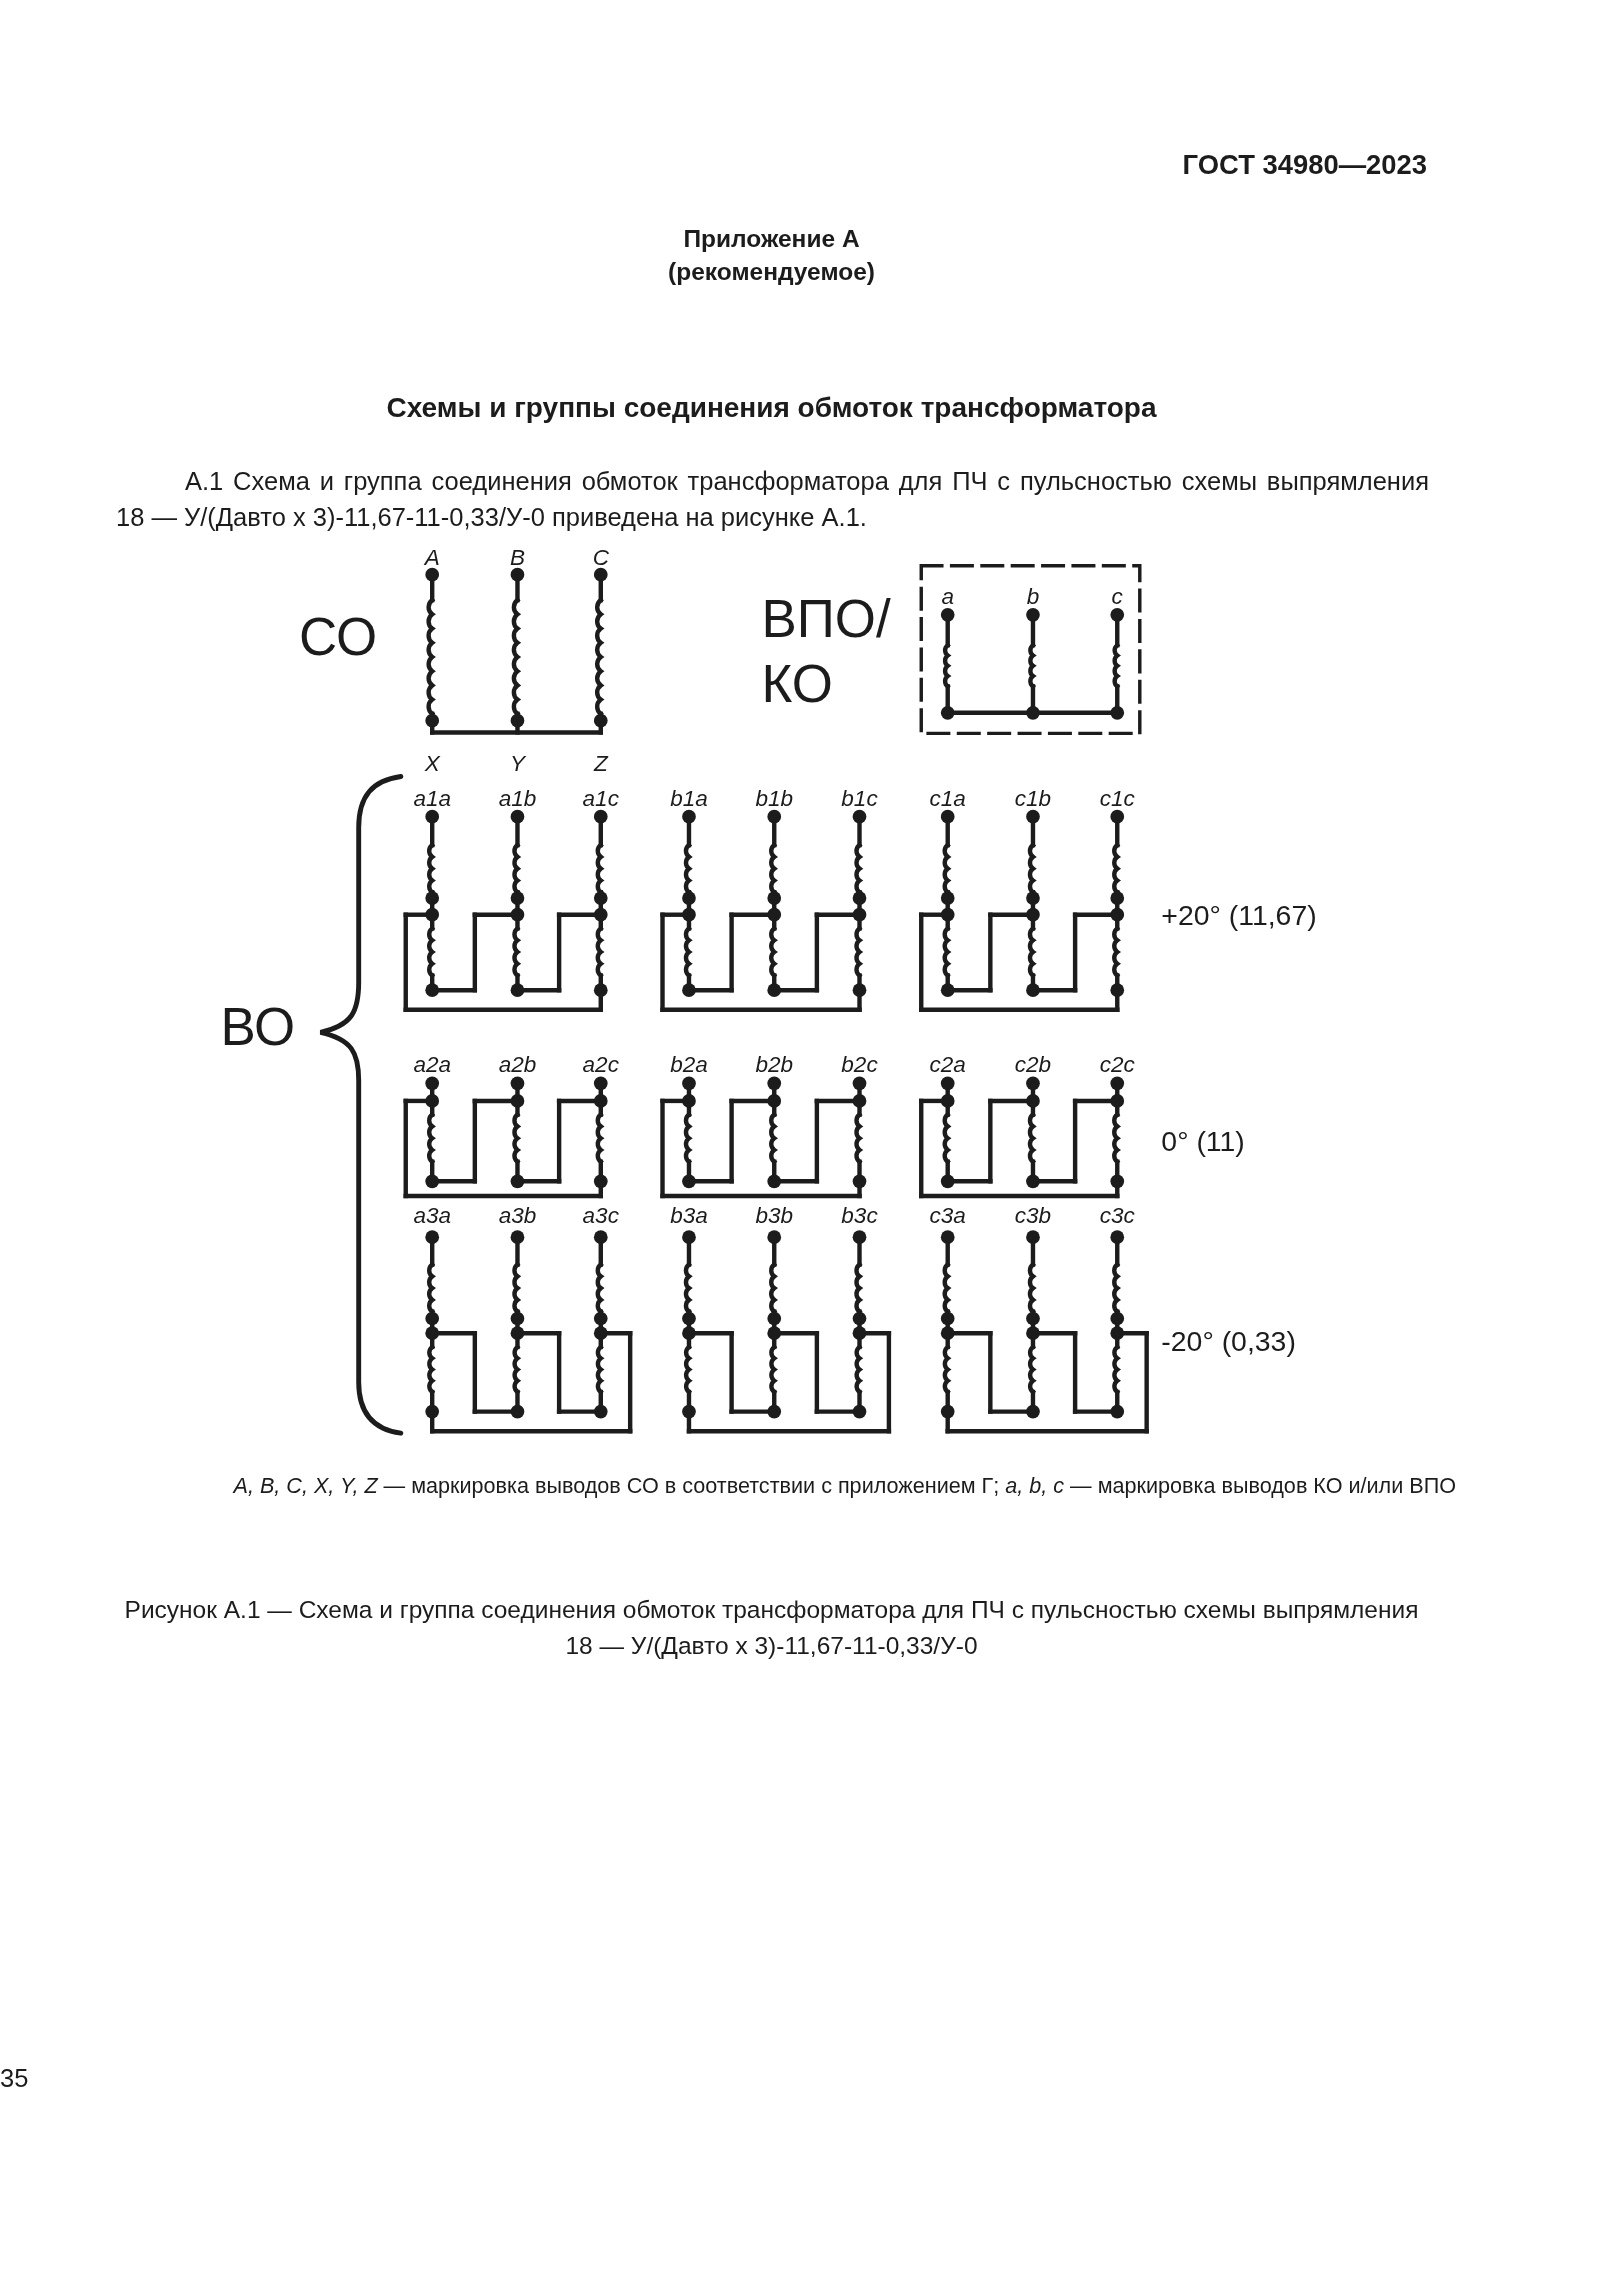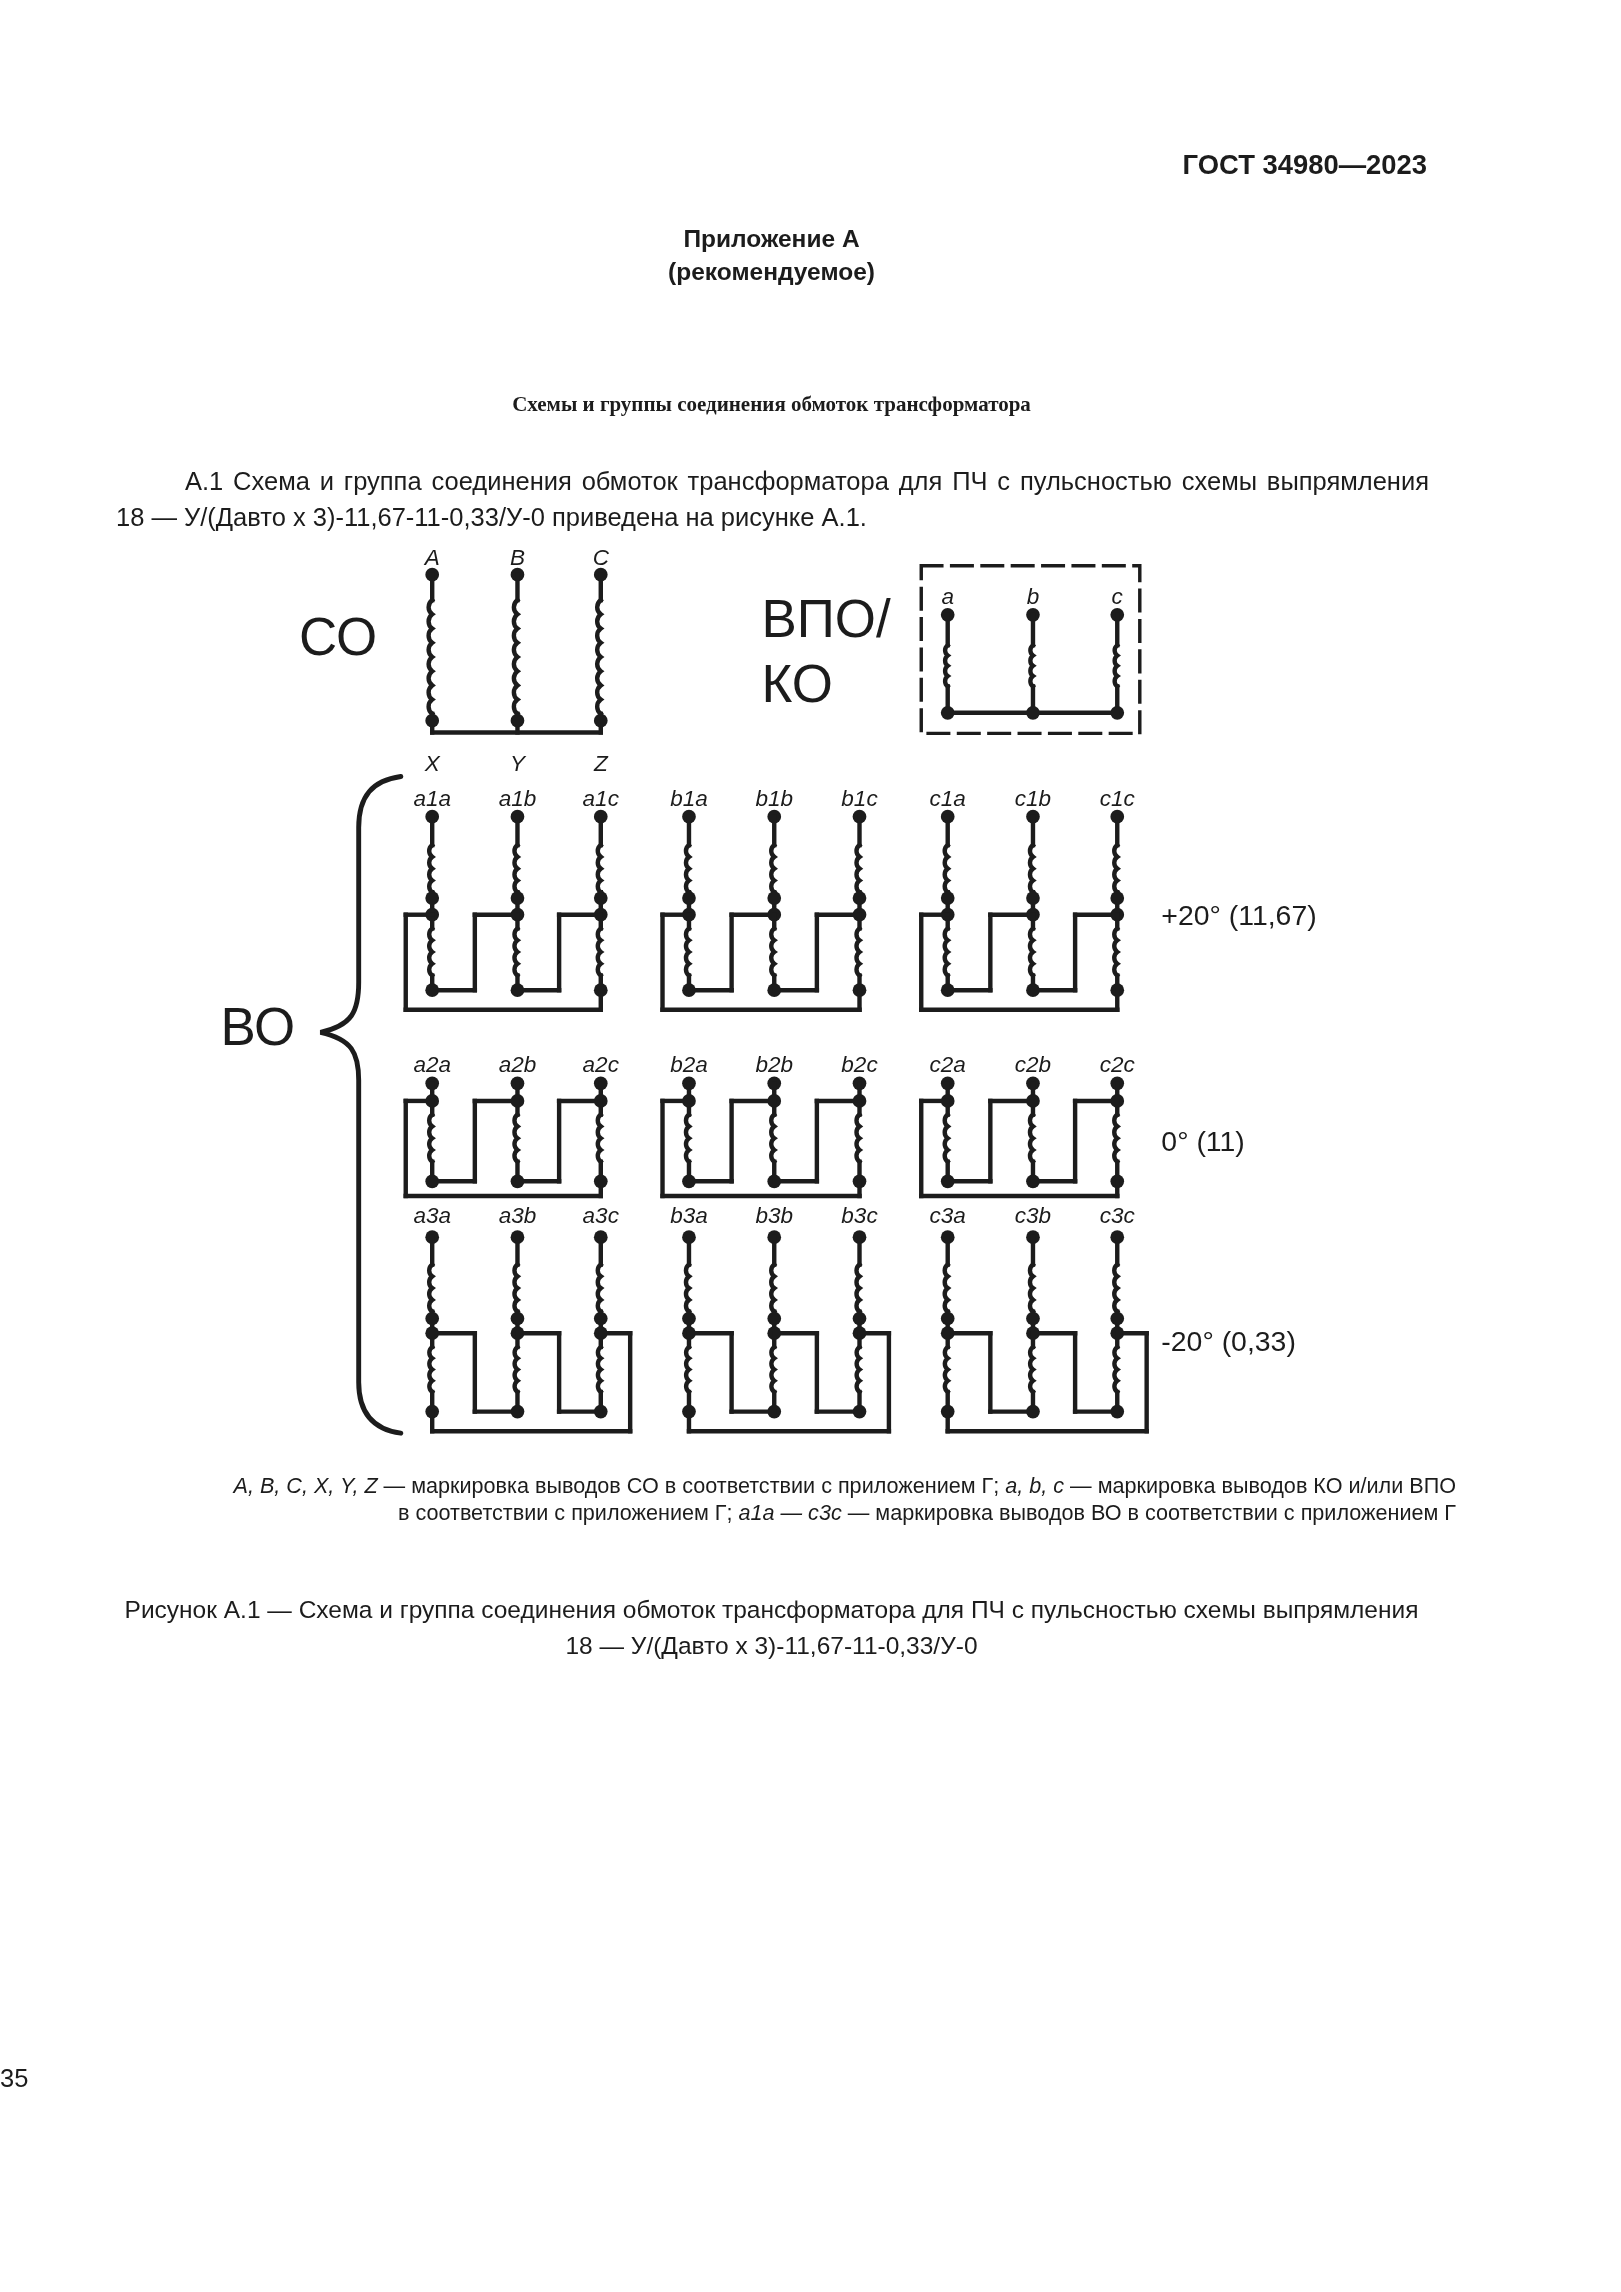--- a/index.html
+++ b/index.html
@@ -4,21 +4,21 @@
 <style>
   html,body { margin:0; padding:0; }
   body {
     width:1621px; height:2293px; background:#ffffff; position:relative;
     font-family:"Liberation Sans","DejaVu Sans",sans-serif; color:#1c1c1c;
     overflow:hidden;
   }
   .abs { position:absolute; }
   #doc-number { top:149px; left:0; width:1427px; text-align:right; font-weight:bold; font-size:27.4px; }
   #appendix   { top:222px; left:116px; width:1311px; text-align:center; font-weight:bold; font-size:24.5px; line-height:33px; }
-  #section-title { top:392px; left:116px; width:1311px; text-align:center; font-weight:bold; font-size:21px;font-family:Liberation Serif, serif; }
+  #section-title { top:392px; left:116px; width:1311px; text-align:center; font-weight:bold; font-size:28px; }
   #para { top:463px; left:116px; width:1313px; font-size:25.5px; line-height:36px; text-align:justify; text-indent:69px; }
   #figure-svg { top:0; left:0; width:1621px; height:2293px; }
   #footnote { top:1472px; left:86px; width:1370px; text-align:right; font-size:21.6px; line-height:27.4px; }
   #caption  { top:1556px; left:116px; width:1311px; text-align:center; font-size:24.5px; line-height:36px;margin-top:36px; }
   #page-number { top:2064px; left:0; width:1429px; font-size:25.5px; }
   .it { font-style:italic; }
 
   
   #figure-svg line, #figure-svg path { stroke:#1c1c1c; stroke-width:4.5; fill:none; stroke-linecap:square; }
   #figure-svg path.dashedbox { stroke-width:3.5; stroke-dasharray:21 10; }
@@ -442,21 +442,20 @@
     <line x1="1010.5" y1="1360" x2="1010.5" y2="1440"></line>
     <line x1="1010.5" y1="1440" x2="1054" y2="1440"></line>
     <line x1="1054" y1="1360" x2="1097" y2="1360"></line>
     <line x1="1097" y1="1360" x2="1097" y2="1440"></line>
     <line x1="1097" y1="1440" x2="1140" y2="1440"></line>
     <text x="1185" y="1378" text-anchor="start" class="phase">-20° (0,33)</text>
   </svg>
 
 <div class="abs" id="footnote">
   <div><span class="it">А, В, С, X, Y, Z</span><span> — маркировка выводов СО в соответствии с приложением Г; </span><span class="it">а, b, с</span><span> — маркировка выводов КО и/или ВПО</span></div>
-  <div><span>в соответствии с приложением Г; </span><span class="it">а1а — с3с</span><span> — маркировка выводов ВО в соответствии с приложением Г</span></div>
 </div>
 
 <div class="abs" id="caption">
   <div>Рисунок А.1 — Схема и группа соединения обмоток трансформатора для ПЧ с пульсностью схемы выпрямления</div>
   <div>18 — У/(Давто х 3)-11,67-11-0,33/У-0</div>
 </div>
 
 <div class="abs" id="page-number">35</div>
 
 

